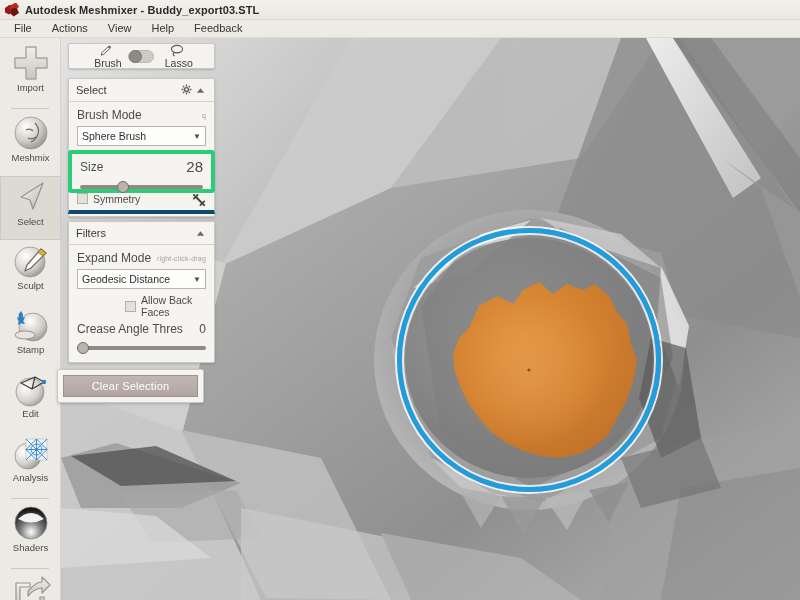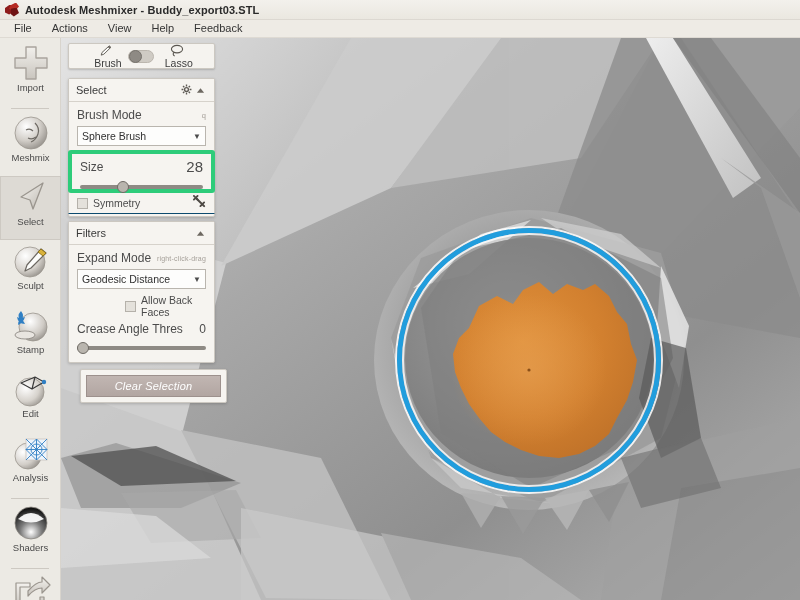--- a/index.html
+++ b/index.html
@@ -140,21 +140,21 @@
   .panel {
     position: absolute;
     width: 147px;
     background: #f6f4f0;
     border: 1px solid #ccc8c1;
     border-radius: 2px;
     box-shadow: 0 1px 3px rgba(0,0,0,.18);
   }
   #panel-select { left: 68px; top: 78px; }
   #panel-filters { left: 68px; top: 221px; }
-  #panel-clear { left: 80px; top: 369px; width: 147px; padding: 5px; font-style: italic; }
+  #panel-clear { left: 57px; top: 369px; width: 147px; padding: 5px; }
 
   .panel-head {
     height: 23px; display: flex; align-items: center;
     padding: 0 7px; border-bottom: 1px solid #d6d2cb;
     background: #f6f4f0;
   }
   .panel-title { font-size: 11px; color: #3a3a3a; flex: 1; }
   .hicon { width: 14px; text-align: center; font-size: 10px; color: #6d6861; }
 
   .panel-body { padding: 6px 8px 8px 8px; }
@@ -199,22 +199,22 @@
     padding: 3px 8px 0 8px;
   }
   .sizebox .row { margin-top: 1px; gap: 19px; }
   .sizebox .val { font-size: 15px; color: #4b4b4b; }
 
   .symrow {
     position: absolute; left: 68px; top: 193px;
     width: 147px; height: 21px;
     background: #f6f4f0;
     border-left: 1px solid #ccc8c1; border-right: 1px solid #ccc8c1;
-    border-bottom: 1px solid #0c4a6e;
-    display: flex; align-items: center; padding: 0 8px;
+    border-bottom: 4px solid #0c4a6e;
+    display: flex; padding: 0 8px;
   }
 
   .btn-clear {
     width: 100%; height: 22px;
     background: linear-gradient(180deg,#c1b6b2 0%, #b2a6a2 100%);
     border: 1px solid #9d9views; border: 1px solid #9d918d;
     color: #ffffff; font-size: 11px;
     display: flex; align-items: center; justify-content: center;
     letter-spacing: .2px;
   }

